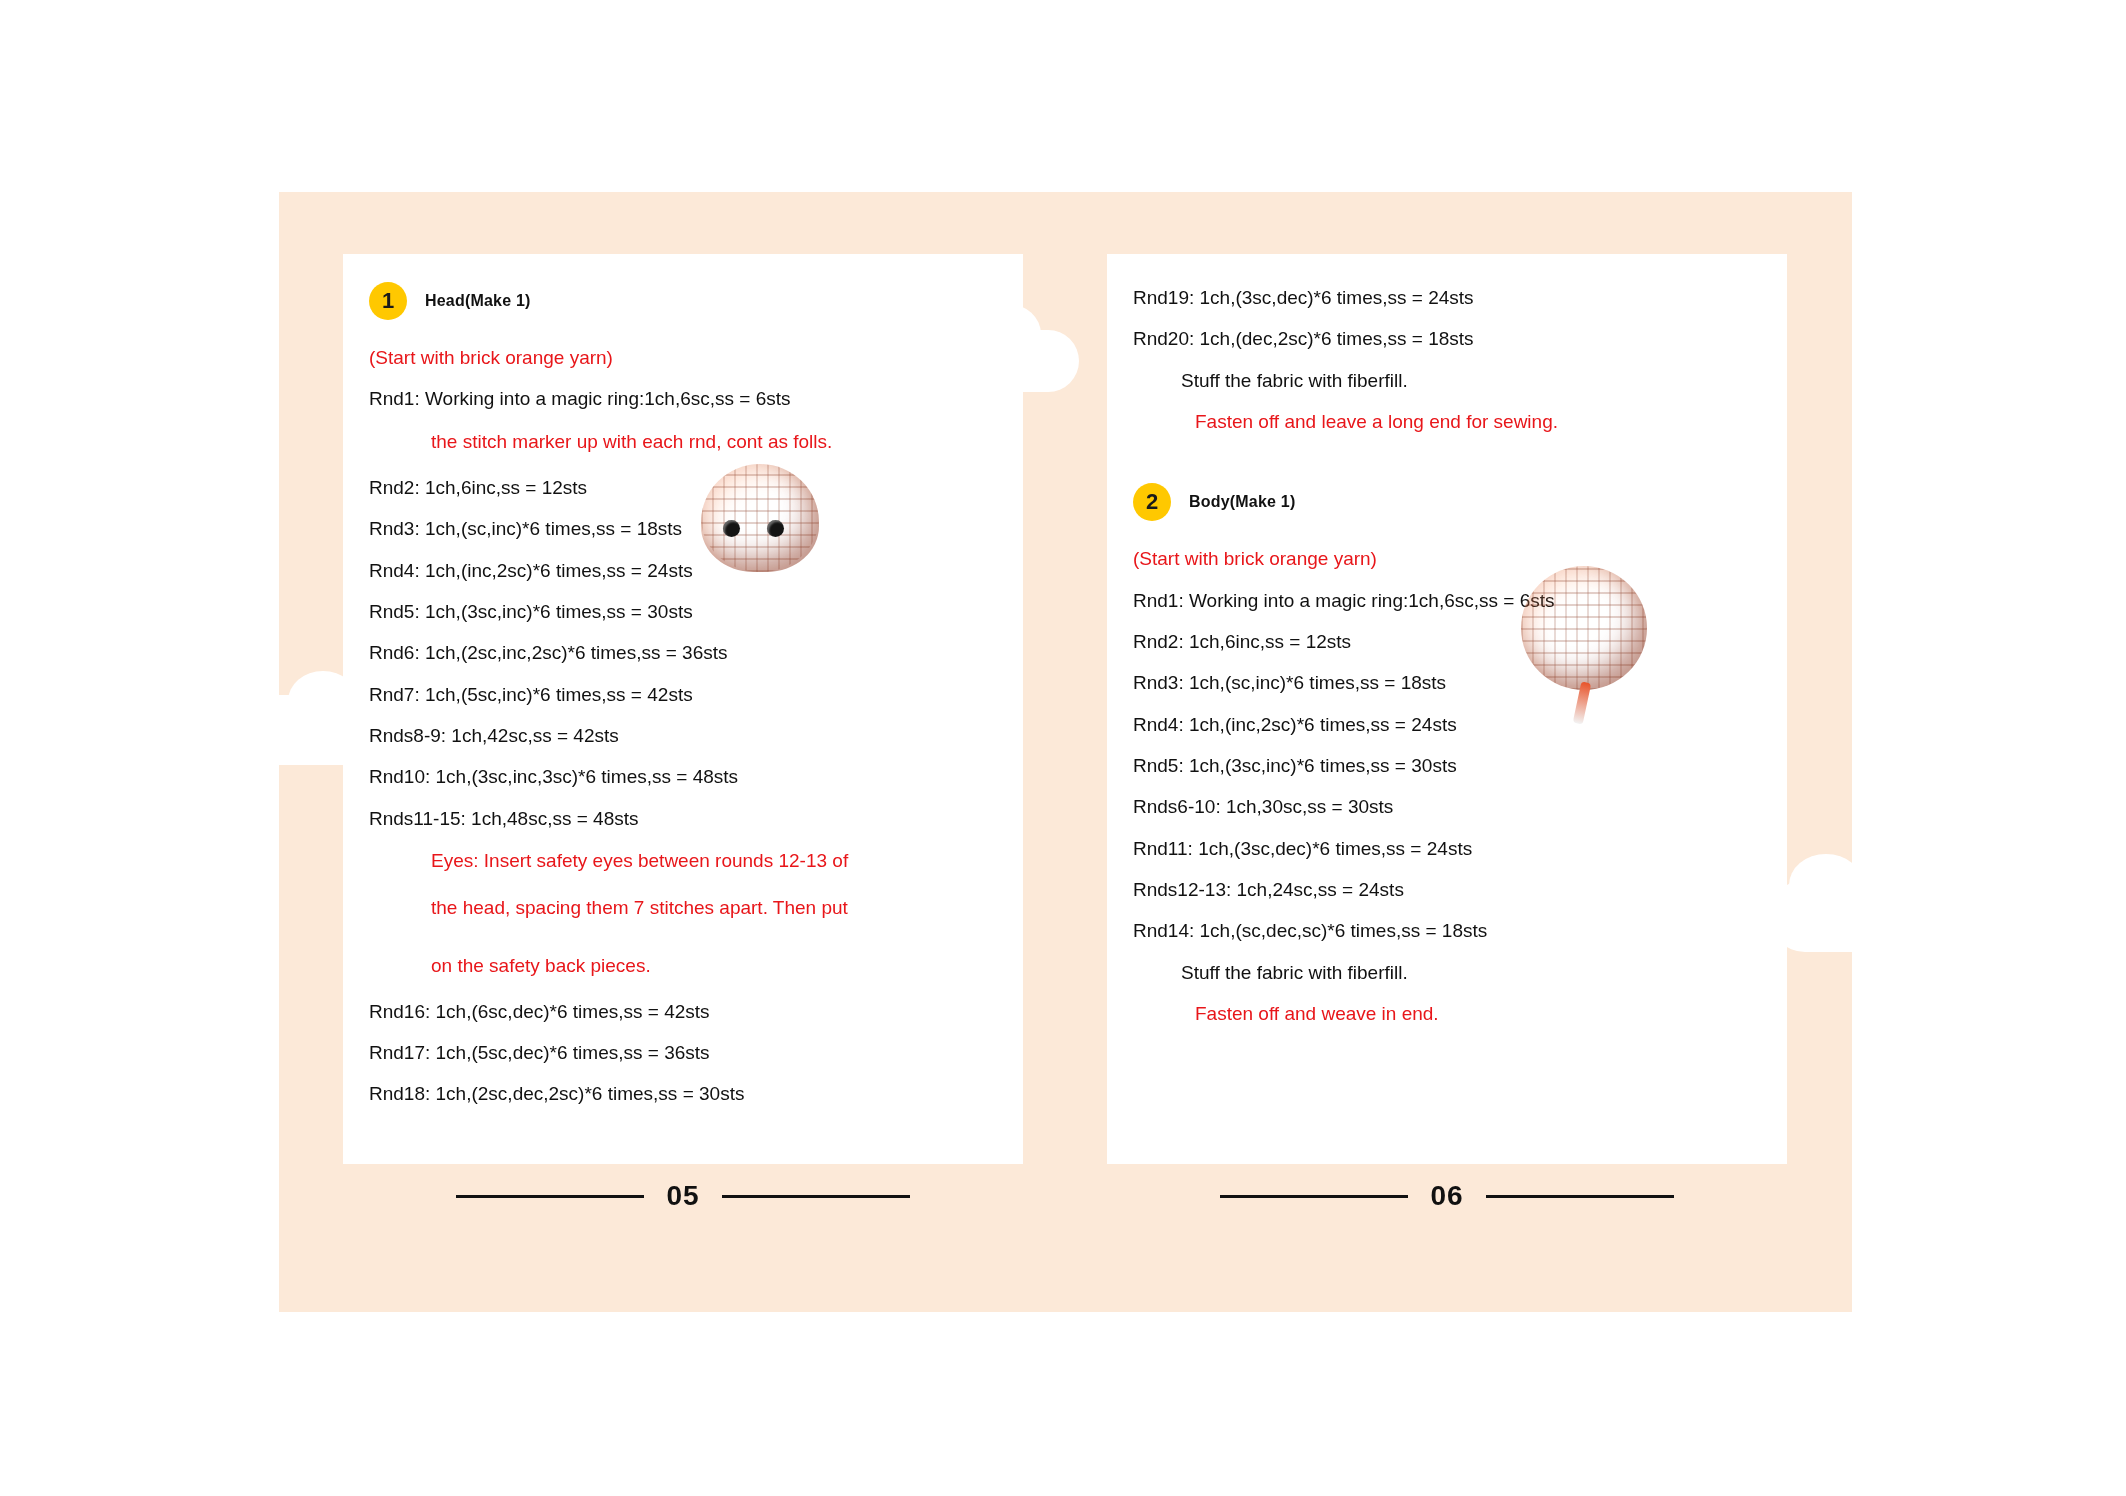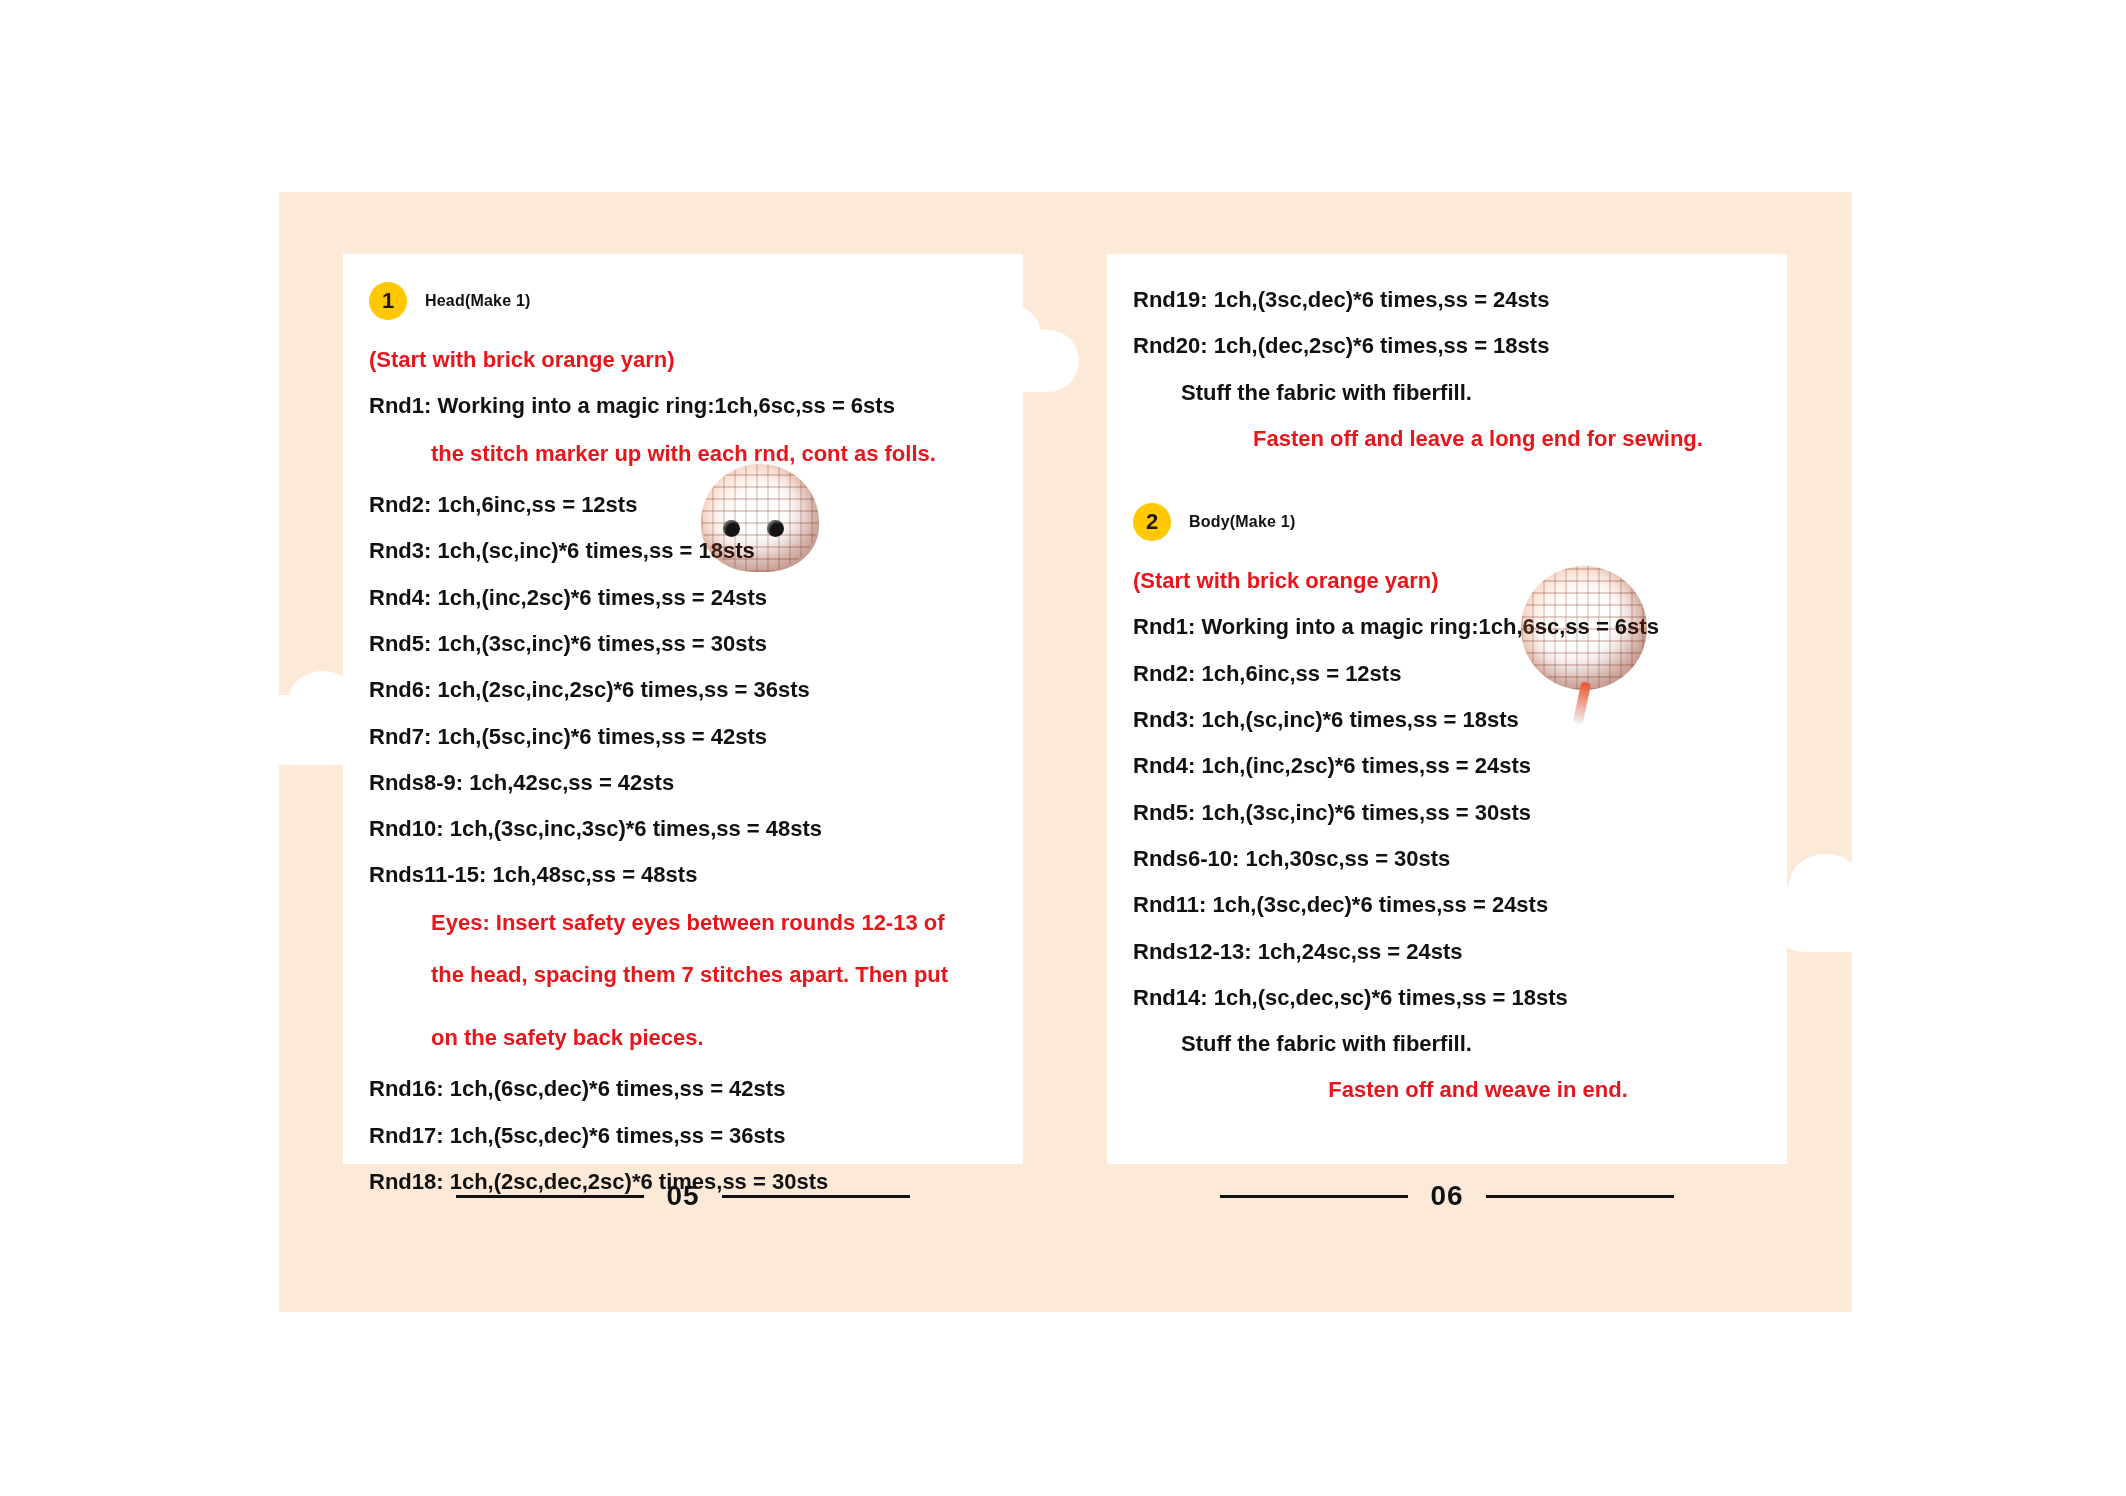--- a/index.html
+++ b/index.html
@@ -81,30 +81,30 @@
     flex: 0 0 auto;
   }
   .section-title {
     font-size: 16px;
     font-weight: bold;
     color: #111111;
     letter-spacing: 0.2px;
   }
 
   .line {
-    font-size: 22px;
-    font-weight: bold;
+    font-size: 19px;
+    font-weight: normal;
     color: #111111;
     line-height: 1.65;
     margin: 0 0 12px 0;
     white-space: pre-wrap;
   }
   .line.red { color: #e8161a; }
   .line.indent1 { padding-left: 48px; }
-  .line.indent2 { padding-left: 62px; text-align: center; }
+  .line.indent2 { padding-left: 62px; }
   .line.note {
     padding-left: 62px;
     line-height: 1.75;
     margin-bottom: 14px;
   }
   .line.tight { margin-bottom: 10px; }
   .gap-lg { height: 34px; }
 
   
   .ball {

